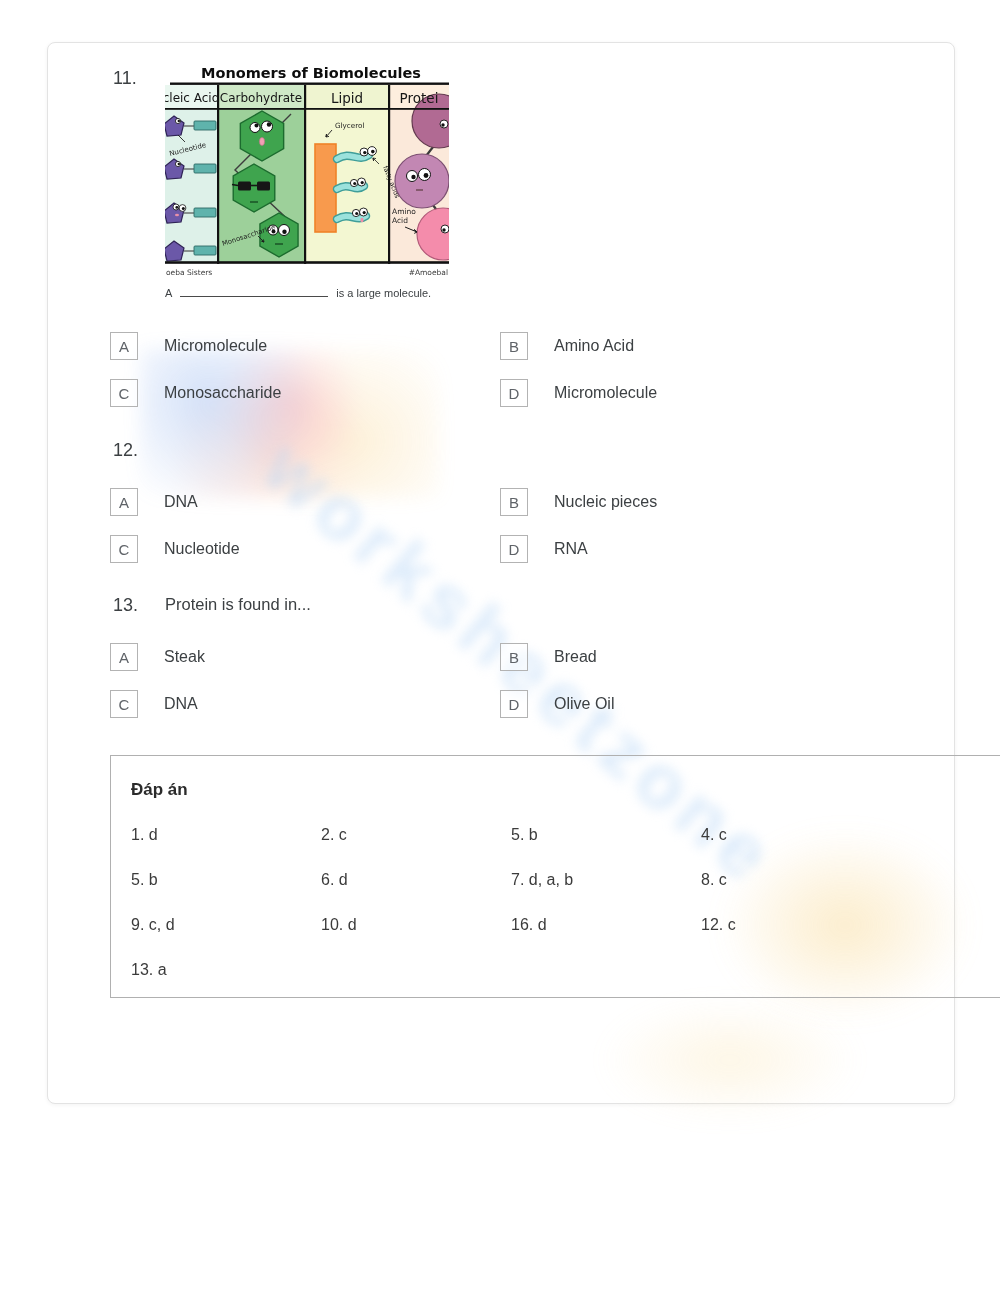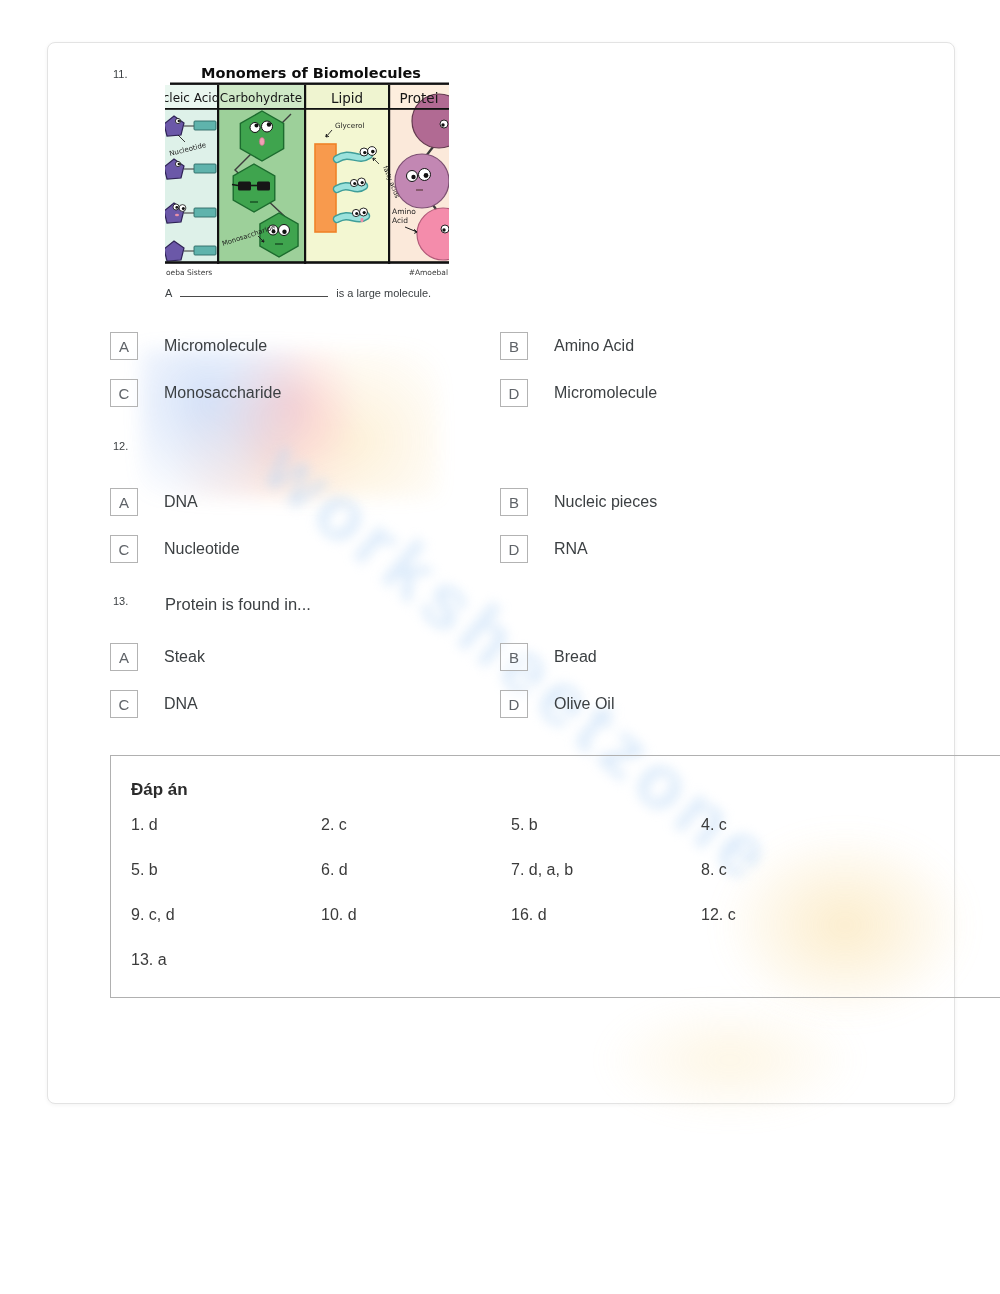--- a/index.html
+++ b/index.html
@@ -17,35 +17,35 @@
       radial-gradient(circle at 50% 38%, rgba(242,120,135,.55), transparent 42%),
       radial-gradient(circle at 42% 75%, rgba(250,150,120,.45), transparent 48%),
       radial-gradient(circle at 72% 62%, rgba(248,205,120,.5), transparent 50%);}
   .wm-text{position:absolute;left:303px;top:423px;font-size:76px;font-weight:bold;letter-spacing:7px;
     color:#b9d7f6;opacity:.5;filter:blur(6px);transform:rotate(40deg);transform-origin:0 0;white-space:nowrap;}
   .wm-yellow{position:absolute;left:720px;top:830px;width:250px;height:190px;filter:blur(14px);opacity:.6;
     background:radial-gradient(closest-side, rgba(248,214,140,.75), rgba(248,214,140,0));}
   .wm-yellow2{position:absolute;left:600px;top:1000px;width:260px;height:120px;filter:blur(14px);opacity:.4;
     background:radial-gradient(closest-side, rgba(250,222,160,.7), rgba(250,222,160,0));}
   
-  .qnum{position:absolute;font-size:11px;color:#3c4043;}
+  .qnum{position:absolute;font-size:18px;color:#3c4043;}
   .qtext{position:absolute;font-size:16.5px;color:#3c4043;}
   .sentence{position:absolute;font-size:11px;color:#3c4043;}
   .blank{display:inline-block;width:148px;height:15px;border-bottom:1.6px solid #4a4a4a;margin:0 8px;}
   .opt{position:absolute;display:flex;align-items:center;height:28px;cursor:pointer;}
   .optbox{width:26px;height:26px;border:1px solid #b3b3b3;display:flex;align-items:center;justify-content:center;
           font-size:15px;color:#5f6368;background:rgba(255,255,255,.55);margin-right:26px;flex:0 0 auto;}
   .optlabel{font-size:16px;color:#3c4043;white-space:nowrap;}
   .comic{position:absolute;left:165px;top:64px;width:284px;height:218px;}
   
   .answer-box{position:absolute;left:110px;top:755px;width:906px;height:243px;border:1px solid #b0b0b0;
               background:transparent;box-sizing:border-box;}
   .answer-title{font-size:17px;font-weight:bold;color:#2b2b2b;margin:22px 0 0 20px;line-height:23px;}
   .answer-grid{display:grid;grid-template-columns:190px 190px 190px 1fr;row-gap:23px;
-               margin:13px 20px 0 20px;font-size:16px;color:#3b3b3b;line-height:22px;}
+               margin:23px 20px 0 20px;font-size:16px;color:#3b3b3b;line-height:22px;}
 </style>
 </head>
 <body>
 
 <div class="page-root">
   <div class="card"></div>
 
   <div class="layer wm">
     <div class="wm-logo"></div>
     <div class="wm-text">worksheetzone</div>

